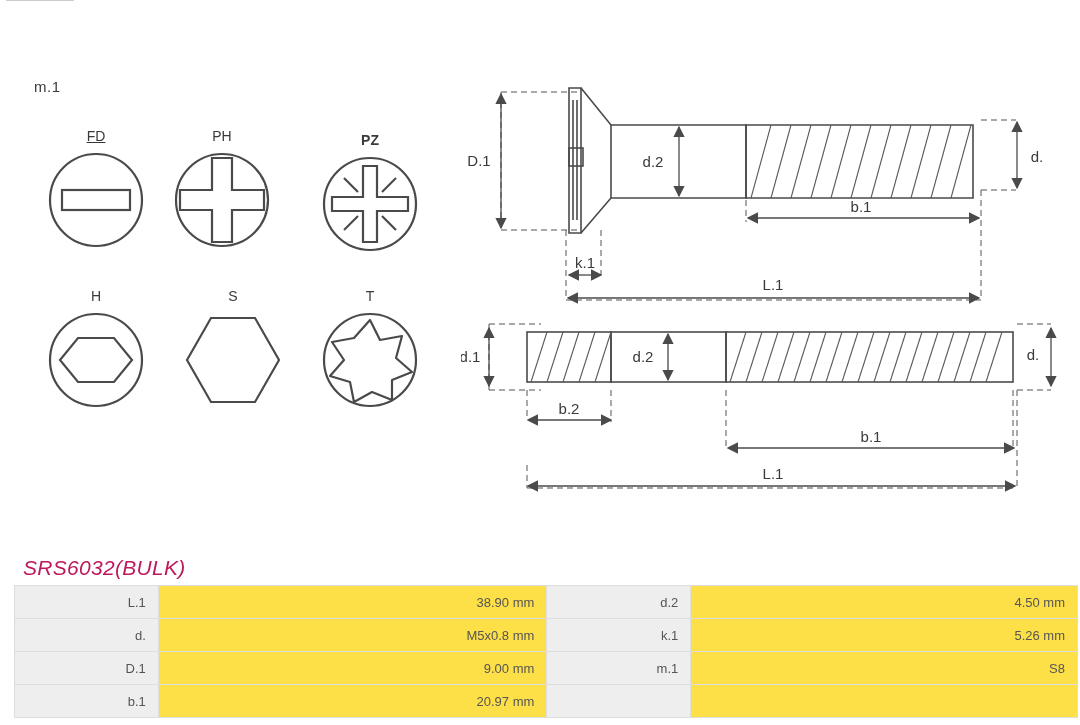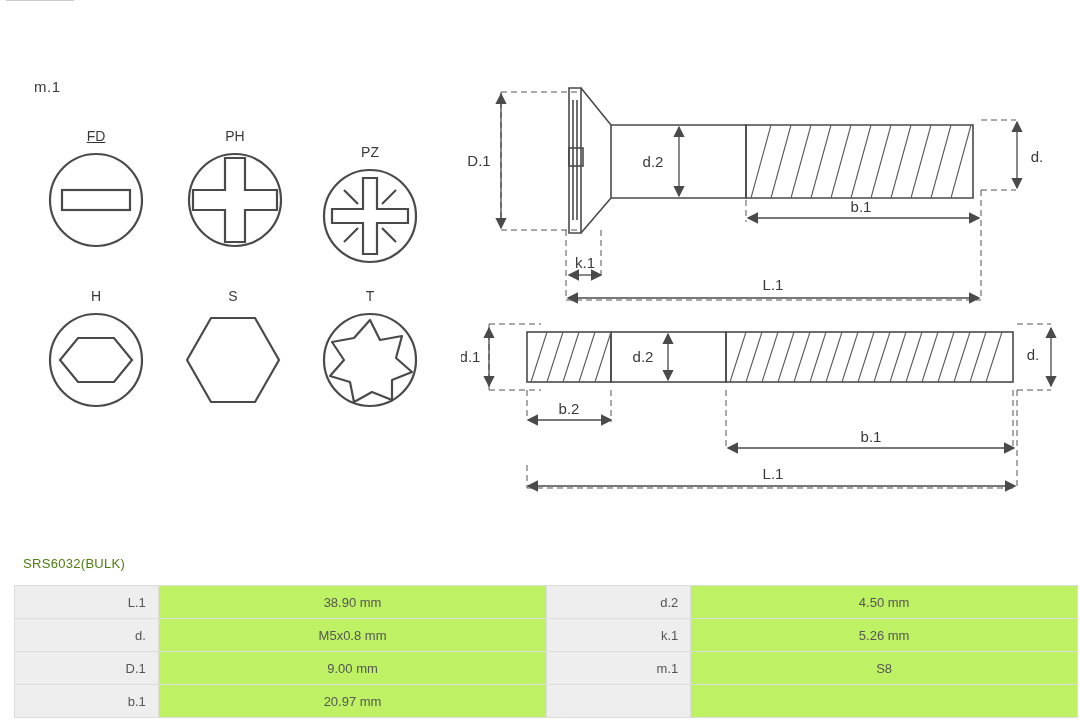--- a/index.html
+++ b/index.html
@@ -68,23 +68,24 @@
   .head-svg {
     display: block;
     margin: 0 auto;
   }
 
   
   .part-title {
     position: absolute;
     left: 17px;
     top: 556px;
-    font-size: 13px;
-    color: #4d7c0f;
+    font-size: 21px;
+    color: #be185d;
     letter-spacing: 0.3px;
+    font-style: italic;
   }
   table.specs {
     position: absolute;
     left: 8px;
     top: 585px;
     width: 1064px;
     border-collapse: collapse;
     font-size: 13px;
   }
   table.specs td {
@@ -94,22 +95,22 @@
     color: #555555;
   }
   td.key {
     width: 130px;
     background: #eeeeee;
     text-align: right;
     color: #4d4d4d;
   }
   td.val {
     width: 400px;
-    background: #bef264;
-    text-align: center;
+    background: #fde047;
+    text-align: right;
   }
   td.empty {
     background: #eeeeee;
   }
   svg text {
     font-family: "Liberation Sans", sans-serif;
     fill: #3a3a3a;
   }
 </style>
 </head>
@@ -126,29 +127,29 @@
     <div class="heads">
 
       <div class="head-cell" style="left:0px; top:0px;text-decoration:underline;">
         <span class="cap">FD</span>
         <svg class="head-svg" width="96" height="96" viewBox="0 0 96 96">
           <circle cx="48" cy="48" r="46" fill="none" stroke="#4a4a4a" stroke-width="2.2"></circle>
           <rect x="14" y="38" width="68" height="20" fill="none" stroke="#4a4a4a" stroke-width="2.2"></rect>
         </svg>
       </div>
 
-      <div class="head-cell" style="left:139px; top:0px;">
+      <div class="head-cell" style="left:126px; top:0px;">
         <span class="cap">PH</span>
         <svg class="head-svg" width="96" height="96" viewBox="0 0 96 96">
           <circle cx="48" cy="48" r="46" fill="none" stroke="#4a4a4a" stroke-width="2.2"></circle>
           <path d="M38 6 L58 6 L58 38 L90 38 L90 58 L58 58 L58 90 L38 90 L38 58 L6 58 L6 38 L38 38 Z" fill="none" stroke="#4a4a4a" stroke-width="2.2"></path>
         </svg>
       </div>
 
-      <div class="head-cell" style="left:274px; top:16px;">
+      <div class="head-cell" style="left:274px; top:4px;font-weight:bold;">
         <span class="cap">PZ</span>
         <svg class="head-svg" width="96" height="96" viewBox="0 0 96 96">
           <circle cx="48" cy="48" r="46" fill="none" stroke="#4a4a4a" stroke-width="2.2"></circle>
           <path d="M41 10 L55 10 L55 41 L86 41 L86 55 L55 55 L55 86 L41 86 L41 55 L10 55 L10 41 L41 41 Z" fill="none" stroke="#4a4a4a" stroke-width="2.2"></path>
           <line x1="22" y1="22" x2="36" y2="36" stroke="#4a4a4a" stroke-width="2.2"></line>
           <line x1="74" y1="22" x2="60" y2="36" stroke="#4a4a4a" stroke-width="2.2"></line>
           <line x1="22" y1="74" x2="36" y2="60" stroke="#4a4a4a" stroke-width="2.2"></line>
           <line x1="74" y1="74" x2="60" y2="60" stroke="#4a4a4a" stroke-width="2.2"></line>
         </svg>
       </div>

